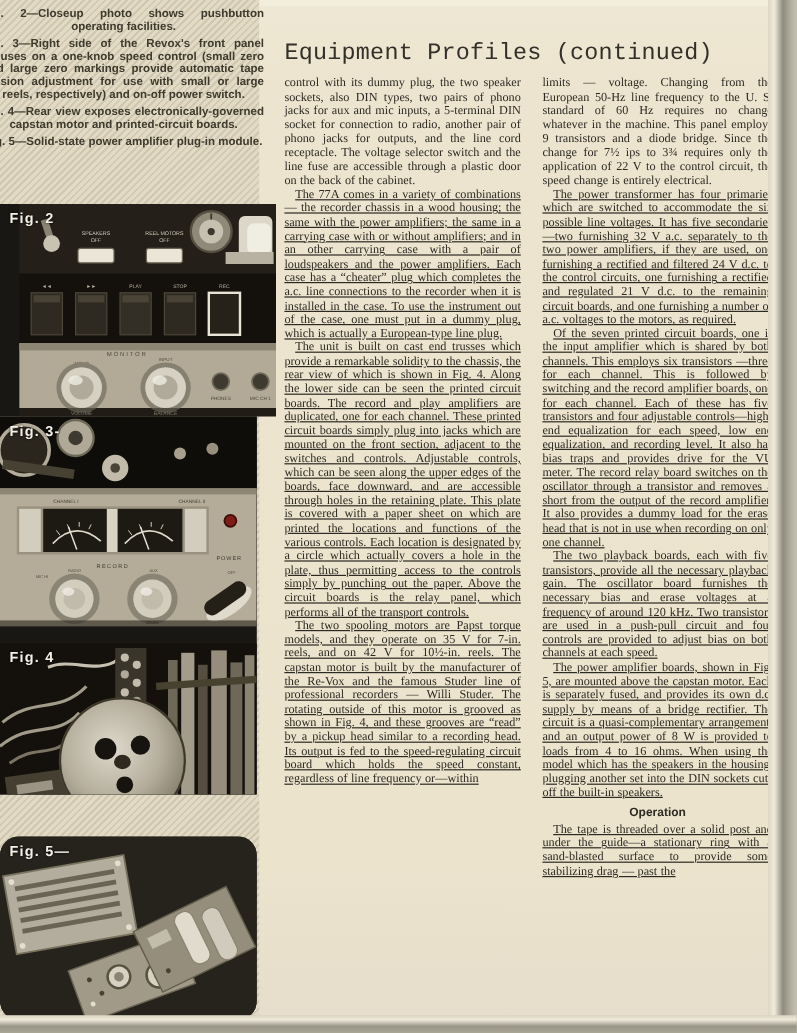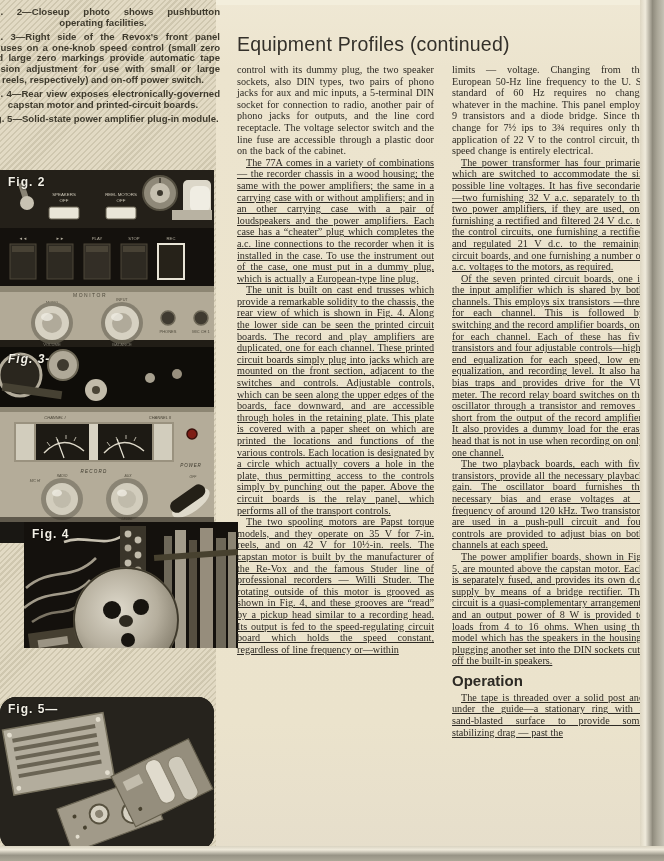--- a/index.html
+++ b/index.html
@@ -11,33 +11,33 @@
   .edge-bottom{position:absolute;left:0;top:846px;width:664px;height:15px;background:linear-gradient(180deg,#d9d3c1 0%,#efeadb 25%,#989486 62%,#aba797 100%);}
 
   
   .sidebar{position:absolute;left:0;top:0;width:216px;height:850px;background:repeating-linear-gradient(135deg,#e2dac4 0px,#e2dac4 2.6px,#cfc7af 2.6px,#cfc7af 4.2px);}
   .captions{position:absolute;left:-14px;top:7px;width:234px;}
   .cap{margin:0 0 4px 0;font-family:"Liberation Sans",sans-serif;font-weight:700;font-size:9.6px;line-height:10.6px;color:#3e3a2d;text-align:justify;text-align-last:center;}
 
   .photo{position:absolute;left:0;width:214px;overflow:hidden;background:#191713;}
   .photo svg{display:block;}
   .figlabel{position:absolute;left:8px;top:5px;font-family:"Liberation Sans",sans-serif;font-weight:700;font-size:12px;color:#f3f0e6;letter-spacing:1px;text-shadow:0 0 2px #000;}
-  #fig2{top:170px;height:177px;}
-  #fig3{top:347px;height:196px;font-style:italic;}
-  #fig4{top:522px;height:126px;margin-left:24px;}
+  #fig2{top:170px;height:177px;padding-left:16px;}
+  #fig3{top:347px;height:196px;}
+  #fig4{top:536px;height:126px;}
   #fig5{top:697px;height:153px;border-radius:16px;}
 
   
-  .title{position:absolute;left:237px;top:33px;margin:0;font-family:Liberation Sans, sans-serif;font-weight:400;font-size:19.5px;color:#33302a;letter-spacing:.2px;}
+  .title{position:absolute;left:237px;top:33px;margin:0;font-family:Liberation Mono, monospace;font-weight:400;font-size:19.5px;color:#33302a;letter-spacing:.2px;}
   .col{position:absolute;top:64px;width:197px;}
   .col1{left:237px;}
   .col2{left:452px;width:192px;}
   .col p{margin:0;font-size:10.2px;line-height:11.6px;color:#2d2a24;text-align:justify;word-spacing:.3px;}
   .col p.ind{text-indent:9px;text-decoration:underline;}
-  .ophead{margin:5px 0 3px 0;font-family:"Liberation Sans",sans-serif;font-weight:700;font-size:15px;color:#2d2a24;}
+  .ophead{margin:5px 0 3px 0;font-family:"Liberation Sans",sans-serif;font-weight:700;font-size:10px;color:#2d2a24;text-align:center;}
   .footer{position:absolute;left:452px;top:876px;width:186px;text-align:right;font-family:Liberation Sans, sans-serif;font-size:8.6px;font-weight:700;letter-spacing:.6px;color:#3d3a31;}
 
   .svgtext{font-family:"Liberation Sans",sans-serif;}
 </style>
 </head>
 <body>
 
 <div class="stage">
   <div class="page">
     <div class="edge-top"></div>

